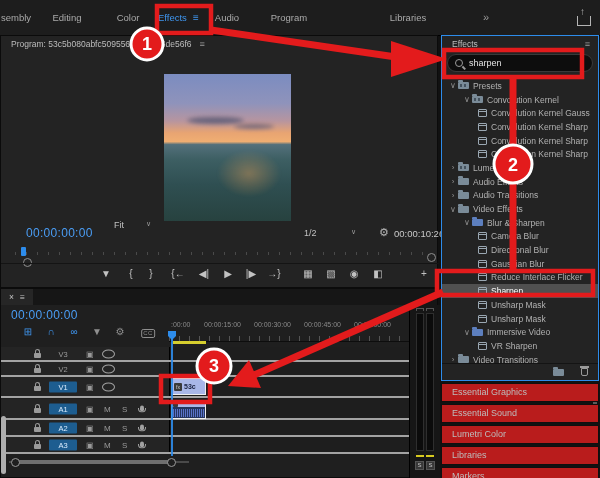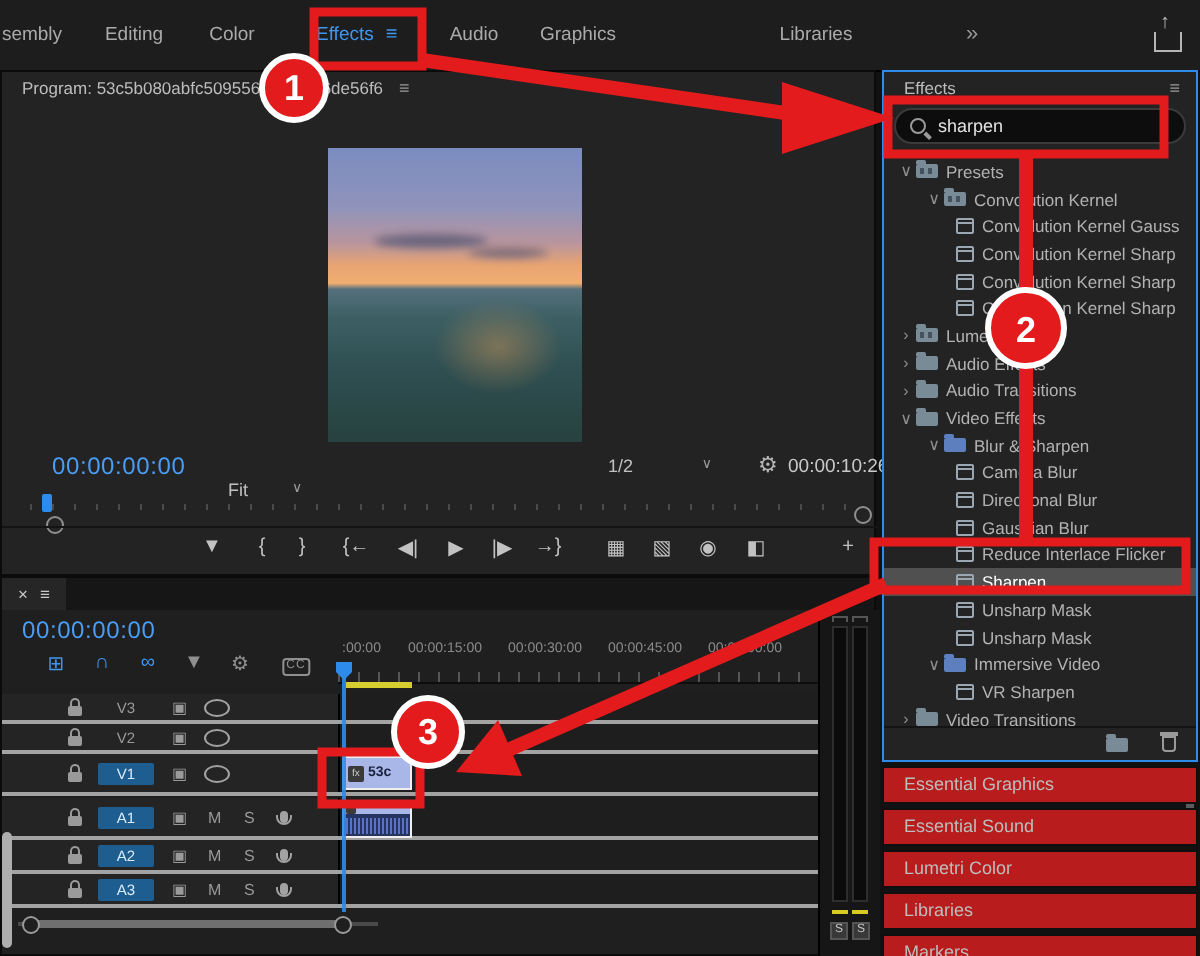--- a/index.html
+++ b/index.html
@@ -20,21 +20,21 @@
   .phead .ham{color:#9a9a9a;font-size:9px;}
   
   #program{left:0;top:35px;width:438px;height:253px;}
   .thumb{position:absolute;left:163px;top:38px;width:127px;height:147px;background:
     linear-gradient(180deg,#7b8cc0 0%,#8f93bb 20%,#b7959f 32%,#e8a472 40%,#f0ae72 46%,#54707b 48%,#3d5f63 58%,#2f4f52 75%,#27423f 100%);}
   .cloud1{position:absolute;left:18%;top:29%;width:45%;height:7px;background:#5c5c76;border-radius:50%;filter:blur(2px);opacity:.85;}
   .cloud2{position:absolute;left:55%;top:34%;width:32%;height:5px;background:#665f76;border-radius:50%;filter:blur(2px);opacity:.8;}
   .glint{position:absolute;left:42%;top:52%;width:50%;height:32%;background:radial-gradient(closest-side,rgba(235,160,85,.4),transparent);filter:blur(1px);}
   .tc{font-size:12px;color:#4a9df5;letter-spacing:.3px;}
   .prog-tc{position:absolute;left:25px;top:190px;}
-  .fitdd{position:absolute;left:113px;top:204px;font-size:9px;color:#c0c0c0;display:flex;gap:22px;}
+  .fitdd{position:absolute;left:113px;top:184px;font-size:9px;color:#c0c0c0;display:flex;gap:22px;}
   .zoomdd{position:absolute;left:303px;top:192px;width:52px;font-size:9px;color:#c0c0c0;display:flex;justify-content:space-between;}
   .caret{font-size:7px;color:#9a9a9a;}
   .wrench{position:absolute;left:378px;top:190px;font-size:11px;color:#b5b5b5;}
   .duration{position:absolute;left:393px;top:192px;font-size:9.5px;color:#c9c9c9;}
   .seek{position:absolute;left:14px;top:213px;width:410px;height:8px;
         background:repeating-linear-gradient(90deg,#4a4a4a 0 1px,transparent 1px 11px);background-position:0 3px;background-size:100% 3px;background-repeat:no-repeat;}
   .seekhead{position:absolute;left:20px;top:211px;width:5px;height:9px;background:#2d8ceb;border-radius:1px;}
   .ring{position:absolute;width:7px;height:7px;border:1.5px solid #8f8f8f;border-radius:50%;}
   .transport{position:absolute;left:0;top:227px;width:438px;height:24px;border-top:1px solid #141414;}
   .tbtn{position:absolute;top:4px;transform:translateX(-50%);font-size:10px;color:#c2c2c2;white-space:nowrap;}
@@ -113,27 +113,27 @@
   .an{fill:#fff;font-size:18px;font-weight:bold;text-anchor:middle;font-family:"Liberation Sans",sans-serif;}
 </style>
 </head>
 <body>
 
 <div id="app">
 
   <div class="topbar">
     <div class="tab" style="left:16px">sembly</div>
     <div class="tab" style="left:67px">Editing</div>
-    <div class="tab" style="left:116px">Color</div>
+    <div class="tab" style="left:128px">Color</div>
     <div class="tab active efftab" style="left:158px">
       <span>Effects</span>
       <span class="menu-glyph">≡</span>
     </div>
-    <div class="tab" style="left:237px">Audio</div>
-    <div class="tab" style="left:289px">Graphics</div>
+    <div class="tab" style="left:227px">Audio</div>
+    <div class="tab" style="left:289px">Program</div>
     <div class="tab" style="left:408px">Libraries</div>
     <div class="overflow-btn" style="left:483px">»</div>
     <div class="share"></div>
   </div>
 
   <div id="program" class="panel">
     <div class="phead">
       <span>Program: 53c5b080abfc509556b51f2e36de56f6</span>
       <span class="ham">≡</span>
     </div>

